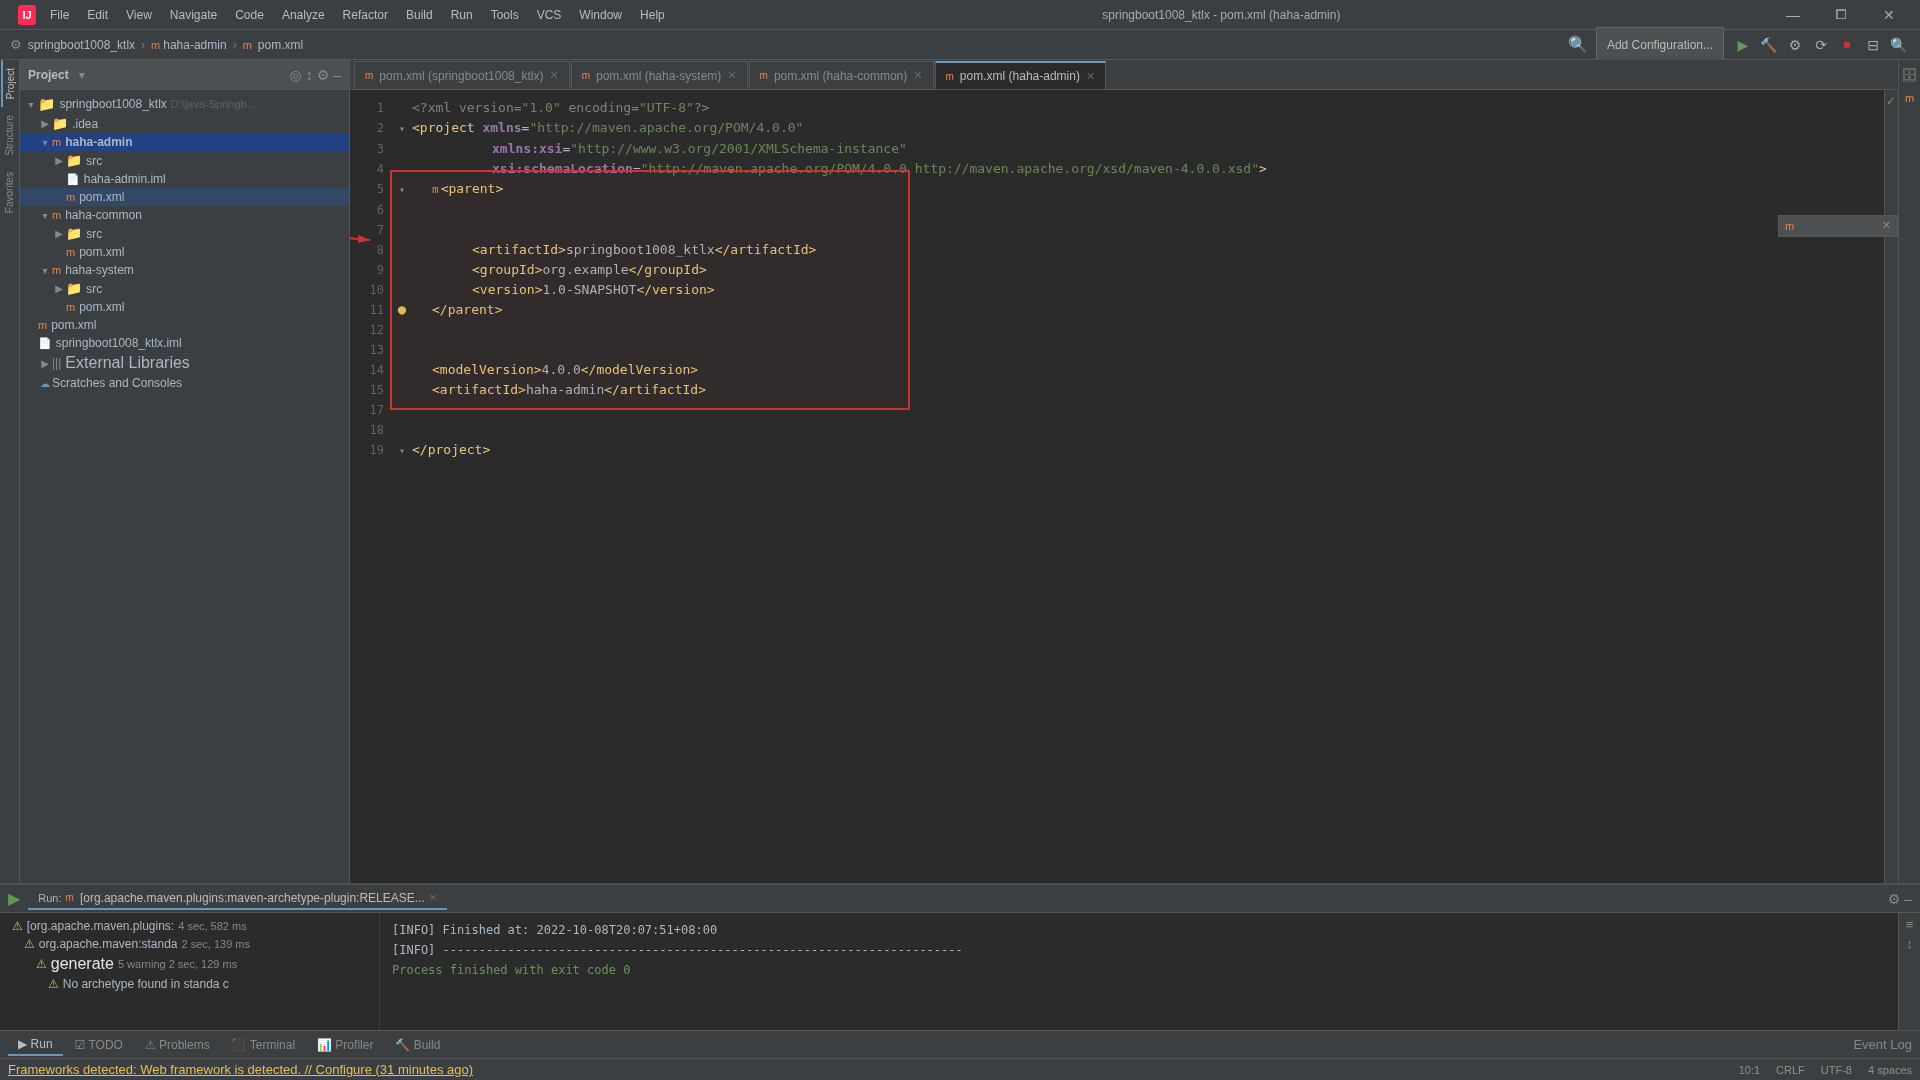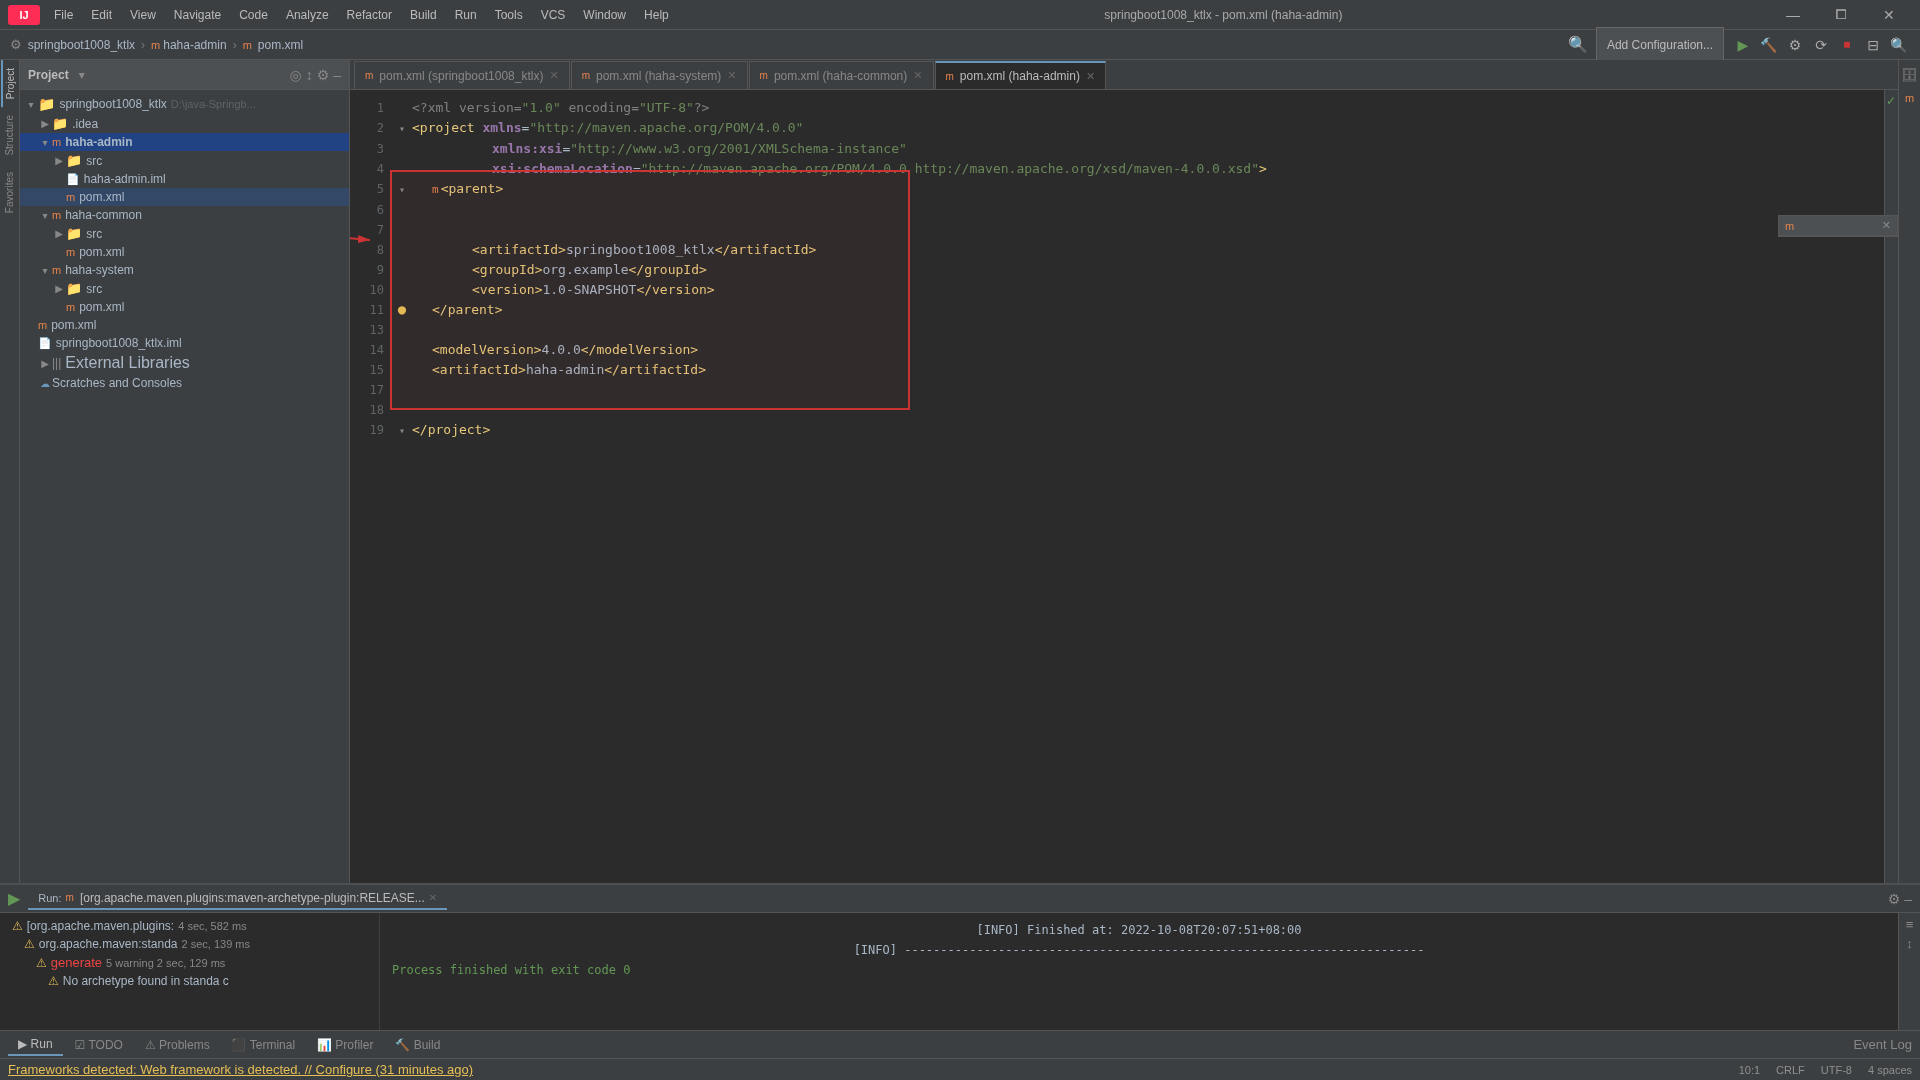--- a/index.html
+++ b/index.html
@@ -4,21 +4,21 @@
   <style>
     * { margin: 0; padding: 0; box-sizing: border-box; }
     body { width: 1920px; height: 1080px; overflow: hidden; font-family: 'Segoe UI', Arial, sans-serif; background: #2b2b2b; color: #a9b7c6; font-size: 13px; }
 
     
     #titlebar {
       height: 30px; background: #3c3f41; display: flex; align-items: center;
       padding: 0 8px; border-bottom: 1px solid #555; justify-content: space-between;
     }
     #titlebar-left { display: flex; align-items: center; gap: 6px; }
-    #titlebar-logo { width: 32px; height: 20px; background: #fe2d55; border-radius: 3px; display:flex; align-items:center; justify-content:center; color:white; font-size:11px; font-weight:bold; }
+    #titlebar-logo { width: 18px; height: 20px; background: #fe2d55; border-radius: 3px; display:flex; align-items:center; justify-content:center; color:white; font-size:11px; font-weight:bold;margin-left:10px; }
     #titlebar-menu { display: flex; gap: 2px; }
     .menu-item { padding: 3px 8px; color: #bbb; font-size: 12px; cursor: pointer; }
     #titlebar-center { color: #aaa; font-size: 12px; }
     #titlebar-right { display: flex; gap: 2px; }
     .win-btn { width: 46px; height: 30px; display:flex; align-items:center; justify-content:center; color:#aaa; font-size:14px; cursor:pointer; }
 
     
     #navbar {
       height: 30px; background: #3c3f41; display: flex; align-items: center;
       padding: 0 10px; gap: 6px; border-bottom: 1px solid #555;
@@ -137,21 +137,21 @@
     .bottom-tab { padding: 3px 10px; font-size: 12px; color: #888; cursor:pointer; display:flex; align-items:center; gap:4px; }
     .bottom-tab.active { color: #bbb; border-bottom: 2px solid #6897bb; }
     .bottom-tab-close { color: #666; font-size:10px; }
     #bottom-content { flex:1; display:flex; }
     #run-tree-panel { width: 380px; background: #2b2b2b; border-right: 1px solid #3c3f41; overflow-y:auto; padding:4px 0; }
     #run-output { flex:1; padding: 8px 12px; font-family:'Consolas',monospace; font-size:12px; line-height:18px; overflow-y:auto; color: #a9b7c6; }
     .run-tree-item { display:flex; align-items:center; padding: 2px 4px; font-size:12px; cursor:pointer; }
     .warn-icon { color: #e6bf55; margin-right:4px; }
     .run-output-line { margin-bottom:2px; }
     .run-output-success { color: #629755; }
-    .run-output-info { color: #a9b7c6; text-align: center; }
+    .run-output-info { color: #a9b7c6; }
     #bottom-right-icons { width:22px; background:#3c3f41; border-left:1px solid #555; display:flex; flex-direction:column; align-items:center; padding-top:4px; gap:4px; }
 
     
     #left-vertical-labels {
       width: 20px; background: #3c3f41; display:flex; flex-direction:column;
       align-items:center; border-right:1px solid #555;
     }
     .vert-label { writing-mode:vertical-lr; transform:rotate(180deg); color:#888; font-size:10px; padding:8px 2px; cursor:pointer; }
     .vert-label.active { color:#bbb; border-right:2px solid #6897bb; }
 
@@ -458,20 +458,25 @@
         </div>
 
         <div class="code-line">
           <span class="ln">11</span>
           <span class="gutter">
             <span style="color:#e6bf55;font-size:14px;line-height:1;">●</span>
           </span>
           <span class="code" style="padding-left:20px;"><span class="xml-tag-bracket">&lt;/</span><span class="tag">parent</span><span class="xml-tag-bracket">&gt;</span></span>
         </div>
 
+        <div class="code-line">
+          <span class="ln">12</span>
+          <span class="gutter"></span>
+          <span class="code"></span>
+        </div>
 
         <div class="code-line">
           <span class="ln">13</span>
           <span class="gutter"></span>
           <span class="code"></span>
         </div>
 
         <div class="code-line">
           <span class="ln">14</span>
           <span class="gutter"></span>
@@ -552,21 +557,21 @@
       </div>
       <div class="run-tree-item">
         <span style="width:20px;"></span>
         <span class="warn-icon">⚠</span>
         <span style="font-size:12px;color:#a9b7c6;">org.apache.maven:standa</span>
         <span style="color:#888;font-size:11px;margin-left:4px;">2 sec, 139 ms</span>
       </div>
       <div class="run-tree-item">
         <span style="width:32px;"></span>
         <span class="warn-icon">⚠</span>
-        <span style="font-size:13px;color:#ef4444;">generate</span>
+        <span style="font-size:16px;color:#e5e5e5;">generate</span>
         <span style="color:#888;font-size:11px;margin-left:4px;">5 warning   2 sec, 129 ms</span>
       </div>
       <div class="run-tree-item">
         <span style="width:44px;"></span>
         <span class="warn-icon">⚠</span>
         <span style="font-size:12px;color:#a9b7c6;">No archetype found in standa c</span>
       </div>
     </div>
 
     <div id="run-output">

